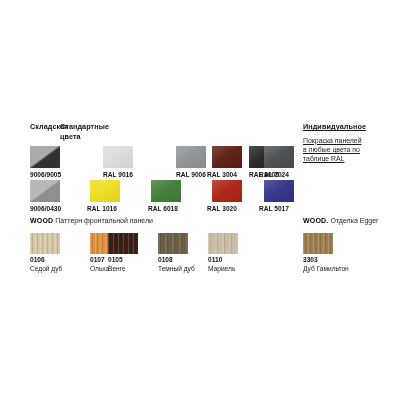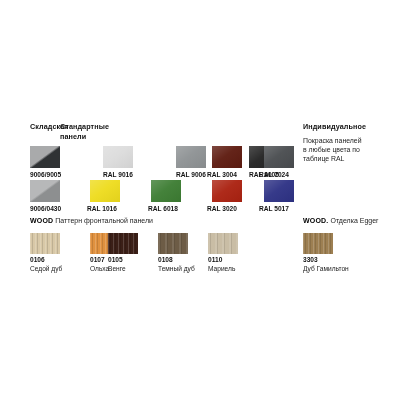--- a/index.html
+++ b/index.html
@@ -71,20 +71,21 @@
   }
 
   
   .col-head {
     position: absolute;
     width: 72px;
   }
   .col-head-wide {
     position: absolute;
     width: 92px;
+    text-decoration: underline;
   }
 
   
   .sw {
     position: absolute;
     width: 30px;
     height: 22px;
   }
   .sw-split {
     background: linear-gradient(to bottom right,
@@ -145,21 +146,21 @@
 <body>
 
 <div id="sheet">
 
   <div class="col-head" style="left:30px; top:122px;">
     <div class="hdr">Складская</div>
   </div>
 
   <div class="col-head" style="left:60px; top:122px;">
     <div class="hdr">Стандартные</div>
-    <div class="hdr">панели</div>
+    <div class="hdr">цвета</div>
   </div>
 
   <div class="col-head-wide" style="left:303px; top:122px;">
     <div class="hdr">Индивидуальное</div>
     <div class="body-txt" style="margin-top:4px;">Покраска панелей</div>
     <div class="body-txt">в любые цвета по</div>
     <div class="body-txt">таблице RAL</div>
   </div>
 
   <div class="sw sw-split" style="left:30px; top:146px;"></div>

